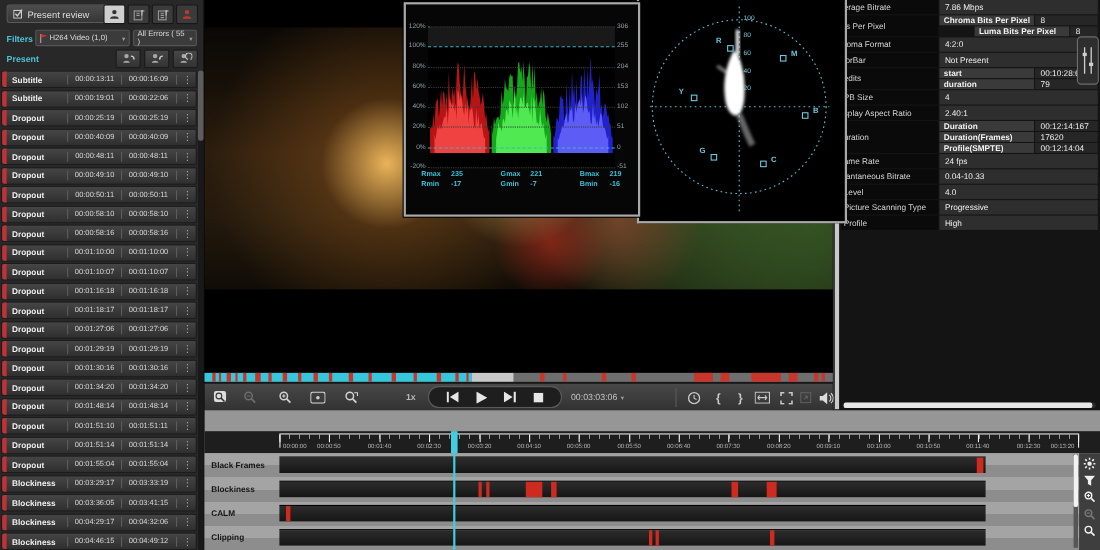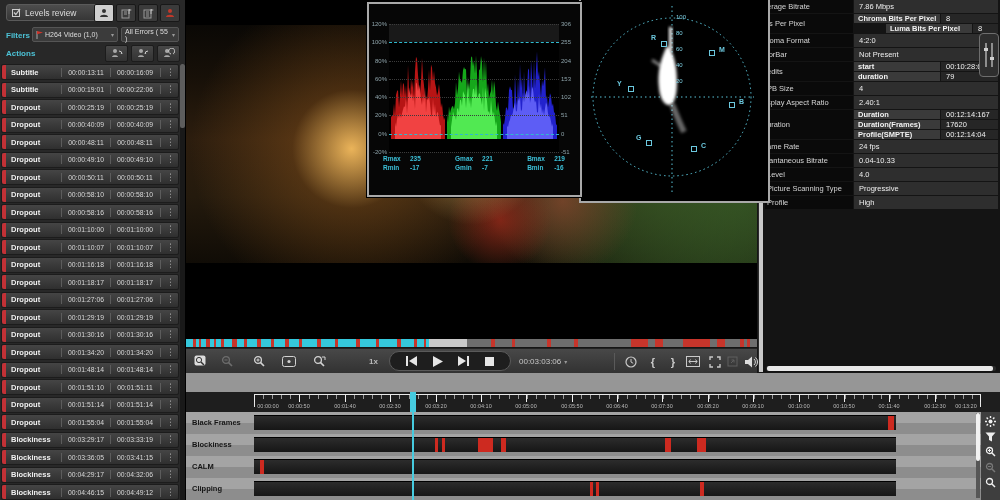--- a/index.html
+++ b/index.html
@@ -120,21 +120,21 @@
 <div id="app" class="nosel">
 
   <div id="left">
     <div class="finish-btn">
       <span>
         <svg width="9" height="9" viewBox="0 0 9 9">
             <rect x="0.5" y="1.5" width="7" height="7" fill="none" stroke="#ccc"></rect>
             <path d="M2 4.5 L3.8 6.5 L8 0.8" stroke="#ccc" fill="none" stroke-width="1.2"></path>
           </svg>
       </span>
-      <span>Levels review</span>
+      <span>Present review</span>
     </div>
     <div class="top-icons">
       <div class="tibtn light">
         <svg width="10" height="10" viewBox="0 0 10 10">
             <circle cx="5" cy="3" r="2" fill="#333"></circle>
             <path d="M1 9 C1 6 9 6 9 9 Z" fill="#333"></path>
           </svg>
       </div>
       <div class="tibtn">
         <svg width="11" height="11" viewBox="0 0 11 11">
@@ -167,21 +167,21 @@
           <path d="M1 0l6 1.5-6 1.8z" fill="#d0342a"></path>
         </svg>
       <span>H264 Video (1,0)</span>
       <span class="car">▾</span>
     </div>
     <div class="dd" style="left:121px;width:58px;">
       <span>All Errors ( 55 )</span>
       <span class="car">▾</span>
     </div>
 
-    <span class="cyanlbl" style="left:6px;top:49px;">Actions</span>
+    <span class="cyanlbl" style="left:6px;top:49px;">Present</span>
     <div class="act-icons">
       <div class="actbtn">
         <svg width="12" height="11" viewBox="0 0 12 11">
             <circle cx="4" cy="3" r="2" fill="#a9a9a9"></circle>
             <path d="M1 9 C1 6.5 7 6.5 7 9 Z" fill="#a9a9a9"></path>
             <path d="M8 3 a3 3 0 0 1 3 3" stroke="#cfcfcf" fill="none"></path>
             <path d="M11 6l-1.4-.4.9-1.2z" fill="#cfcfcf"></path>
           </svg>
       </div>
       <div class="actbtn">

